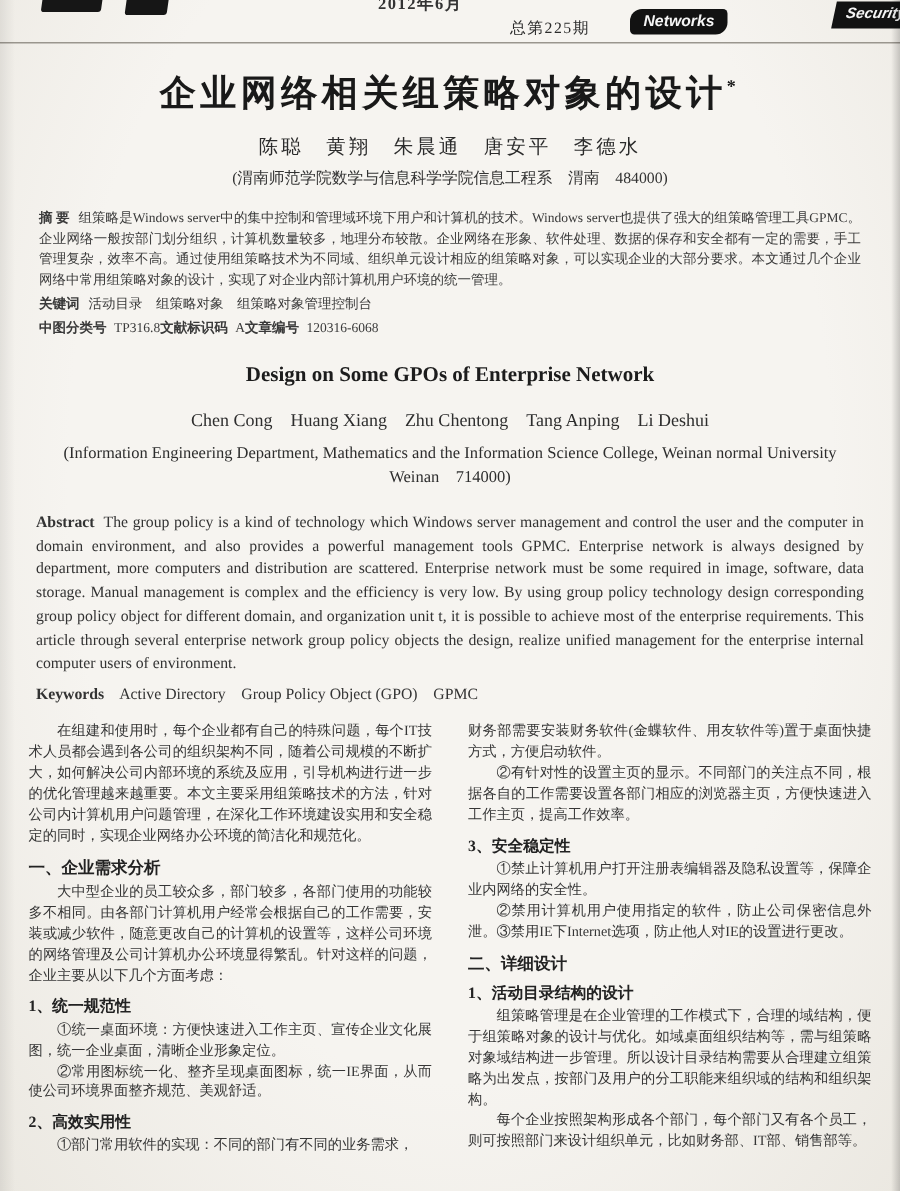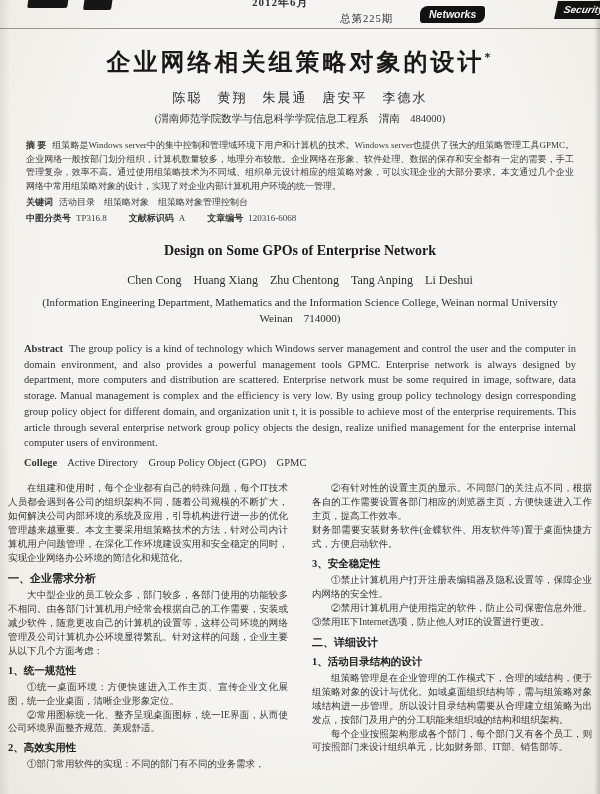--- a/index.html
+++ b/index.html
@@ -32,32 +32,32 @@
   .title{margin:16px 0 0;text-align:center;font-size:24px;font-weight:bold;color:#191919;letter-spacing:3px;}
   .title sup{font-size:12px;}
   .authors{margin-top:11px;text-align:center;font-size:13px;color:#2b2b2b;letter-spacing:2px;}
   .affil{margin-top:5px;text-align:center;font-size:10.5px;color:#333;}
   .abstract-cn{margin:13px 26px 0;font-size:9px;line-height:1.5;text-align:justify;color:#3a3a3a;}
   .abstract-cn b{margin-right:6px;}
   .kw-cn{margin:3px 26px 0;font-size:9px;color:#3a3a3a;}
   .kw-cn b{margin-right:6px;}
   .meta-cn{margin:3px 26px 0;font-size:9px;color:#3a3a3a;}
   .meta-cn b{margin-right:5px;}
-  .meta-cn .gap{margin-left:22px;}
+  .meta-cn .gap{}
 
   .en-title{margin:18px 0 0;text-align:center;font-size:14px;font-weight:bold;color:#1c1c1c;}
   .en-authors{margin-top:13px;text-align:center;font-size:12px;color:#2d2d2d;}
   .en-affil{margin:6px auto 0;width:520px;text-align:center;font-size:11px;color:#2d2d2d;line-height:1.45;}
   .en-abstract{margin:14px 24px 0;font-size:10.5px;line-height:1.5;text-align:justify;color:#333;}
   .en-abstract b{margin-right:6px;}
   .en-keywords{margin:5px 24px 0;font-size:10.5px;color:#333;}
   .en-keywords b{margin-right:10px;}
 
   
-  .columns{display:flex;gap:24px;margin:12px 8px 0;}
+  .columns{display:flex;gap:24px;margin:12px 19px 0;}
   .col{flex:1;min-width:0;}
   .body-p{margin:0;font-size:9.5px;line-height:1.47;text-align:justify;text-indent:2em;color:#363636;}
   .sec{margin:5px 0 3px;font-size:10.5px;font-weight:bold;color:#222;}
   .sec.major{font-size:11px;}
 </style>
 </head>
 <body>
 
 <div class="page">
 
@@ -81,36 +81,36 @@
   <p class="kw-cn"><b>关键词</b><span>活动目录　组策略对象　组策略对象管理控制台</span></p>
 
   <p class="meta-cn"><b>中图分类号</b><span>TP316.8</span><b class="gap">文献标识码</b><span>A</span><b class="gap">文章编号</b><span>120316-6068</span></p>
 
   <h2 class="en-title">Design on Some GPOs of Enterprise Network</h2>
   <div class="en-authors">Chen Cong　Huang Xiang　Zhu Chentong　Tang Anping　Li Deshui</div>
   <div class="en-affil">(Information Engineering Department, Mathematics and the Information Science College, Weinan normal University　Weinan　714000)</div>
 
   <p class="en-abstract"><b>Abstract</b><span>The group policy is a kind of technology which Windows server management and control the user and the computer in domain environment, and also provides a powerful management tools GPMC. Enterprise network is always designed by department, more computers and distribution are scattered. Enterprise network must be some required in image, software, data storage. Manual management is complex and the efficiency is very low. By using group policy technology design corresponding group policy object for different domain, and organization unit t, it is possible to achieve most of the enterprise requirements. This article through several enterprise network group policy objects the design, realize unified management for the enterprise internal computer users of environment.</span></p>
 
-  <p class="en-keywords"><b>College</b><span>Active Directory　Group Policy Object (GPO)　GPMC</span></p>
+  <p class="en-keywords"><b>Keywords</b><span>Active Directory　Group Policy Object (GPO)　GPMC</span></p>
 
   <div class="columns">
     <div class="col">
       <p class="body-p">在组建和使用时，每个企业都有自己的特殊问题，每个IT技术人员都会遇到各公司的组织架构不同，随着公司规模的不断扩大，如何解决公司内部环境的系统及应用，引导机构进行进一步的优化管理越来越重要。本文主要采用组策略技术的方法，针对公司内计算机用户问题管理，在深化工作环境建设实用和安全稳定的同时，实现企业网络办公环境的简洁化和规范化。</p>
       <h3 class="sec major">一、企业需求分析</h3>
       <p class="body-p">大中型企业的员工较众多，部门较多，各部门使用的功能较多不相同。由各部门计算机用户经常会根据自己的工作需要，安装或减少软件，随意更改自己的计算机的设置等，这样公司环境的网络管理及公司计算机办公环境显得繁乱。针对这样的问题，企业主要从以下几个方面考虑：</p>
       <h3 class="sec">1、统一规范性</h3>
       <p class="body-p">①统一桌面环境：方便快速进入工作主页、宣传企业文化展图，统一企业桌面，清晰企业形象定位。</p>
       <p class="body-p">②常用图标统一化、整齐呈现桌面图标，统一IE界面，从而使公司环境界面整齐规范、美观舒适。</p>
       <h3 class="sec">2、高效实用性</h3>
       <p class="body-p">①部门常用软件的实现：不同的部门有不同的业务需求，</p>
     </div>
     <div class="col">
+      <p class="body-p" style="text-indent:0;">财务部需要安装财务软件(金蝶软件、用友软件等)置于桌面快捷方式，方便启动软件。</p>
       <p class="body-p">②有针对性的设置主页的显示。不同部门的关注点不同，根据各自的工作需要设置各部门相应的浏览器主页，方便快速进入工作主页，提高工作效率。</p>
-      <p class="body-p" style="text-indent:0;">财务部需要安装财务软件(金蝶软件、用友软件等)置于桌面快捷方式，方便启动软件。</p>
       <h3 class="sec">3、安全稳定性</h3>
       <p class="body-p">①禁止计算机用户打开注册表编辑器及隐私设置等，保障企业内网络的安全性。</p>
       <p class="body-p">②禁用计算机用户使用指定的软件，防止公司保密信息外泄。③禁用IE下Internet选项，防止他人对IE的设置进行更改。</p>
       <h3 class="sec major">二、详细设计</h3>
       <h3 class="sec">1、活动目录结构的设计</h3>
       <p class="body-p">组策略管理是在企业管理的工作模式下，合理的域结构，便于组策略对象的设计与优化。如域桌面组织结构等，需与组策略对象域结构进一步管理。所以设计目录结构需要从合理建立组策略为出发点，按部门及用户的分工职能来组织域的结构和组织架构。</p>
       <p class="body-p">每个企业按照架构形成各个部门，每个部门又有各个员工，则可按照部门来设计组织单元，比如财务部、IT部、销售部等。</p>
     </div>
   </div>
 

